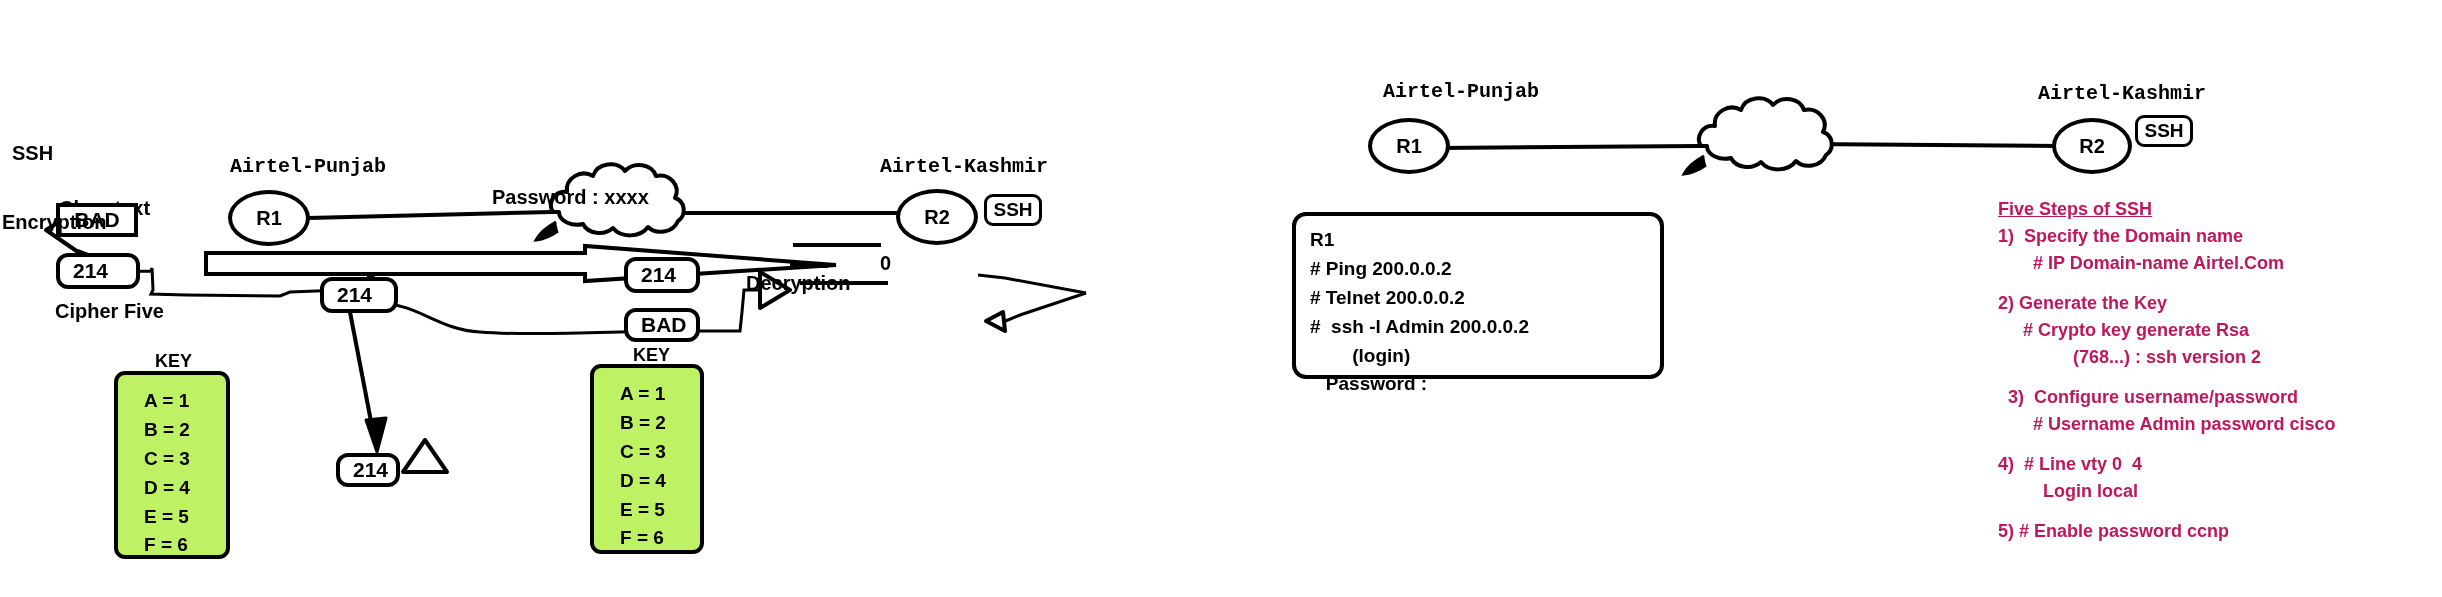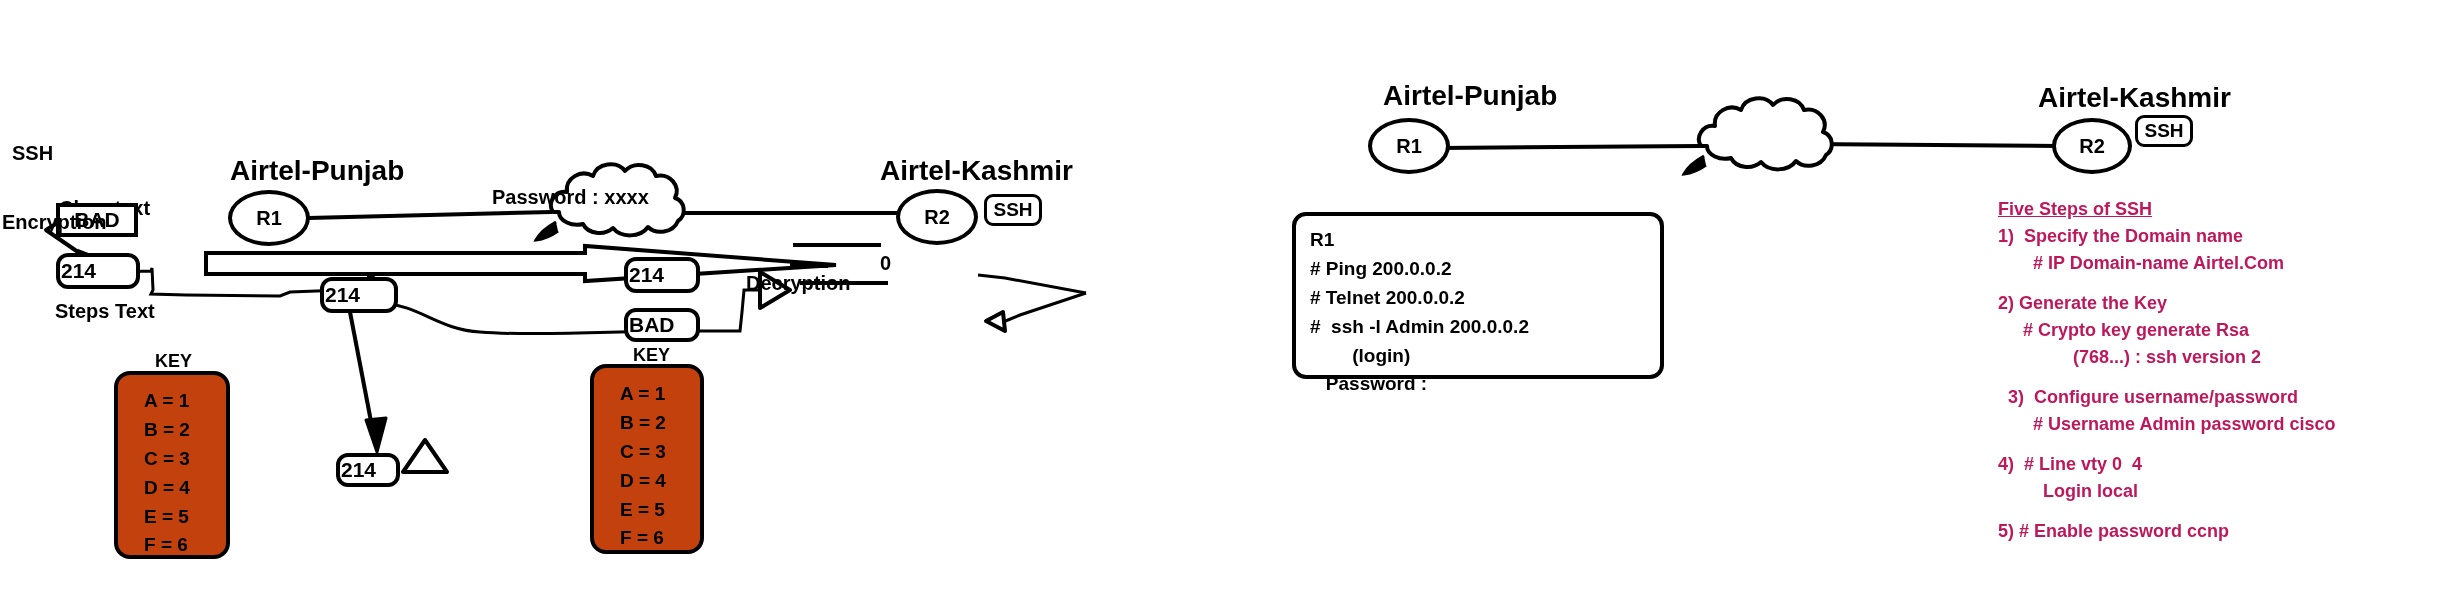--- a/index.html
+++ b/index.html
@@ -21,39 +21,39 @@
   }
   .lbl {
     position: absolute;
     font-weight: bold;
     color: #000;
     white-space: pre;
     line-height: 1.15;
   }
   
   .s-ssh      { font-size: 20px; }
-  .s-title    { font-size: 28px; }
+  .s-title    { font-size: 20px; font-family: Liberation Mono, monospace; }
   .s-cap      { font-size: 20px; }
   .s-box      { font-size: 21px; }
   .s-keyttl   { font-size: 18px; }
   .s-zero     { font-size: 20px; }
 
   
   .rbox {
     position: absolute;
     border: 4px solid #000;
     border-radius: 12px;
     background: #fff;
     box-sizing: border-box;
     display: flex;
     align-items: center;
     font-weight: bold;
     color: #000;
   }
-  .rbox > span { padding-left: 1px; }
+  .rbox > span { padding-left: 13px; }
   .rbox.center { justify-content: center; }
   .rbox.center > span { padding-left: 0; }
 
   
   .sqbox {
     position: absolute;
     border: 4px solid #000;
     background: #fff;
     box-sizing: border-box;
     display: flex;
@@ -75,22 +75,22 @@
     justify-content: center;
     font-weight: bold;
     font-size: 20px;
     color: #000;
   }
 
   
   .keybox {
     position: absolute;
     border: 4px solid #000;
-    border-radius: 16px;
-    background: #c2410c;
+    border-radius: 11px;
+    background: #bef264;
     box-sizing: border-box;
   }
   .keybox .keyline {
     font-weight: bold;
     font-size: 19px;
     line-height: 1.52;
     padding-left: 26px;
     color: #000;
     white-space: pre;
   }
@@ -195,21 +195,21 @@
   <div class="sqbox s-box" style="left:56px; top:203px; width:82px; height:34px;">
     <span>BAD</span>
   </div>
 
   <div class="lbl s-cap" style="left:2px; top:211px;">Encryption</div>
 
   <div class="rbox s-box" style="left:56px; top:253px; width:84px; height:36px;">
     <span>214</span>
   </div>
 
-  <div class="lbl s-cap" style="left:55px; top:300px;">Steps Text</div>
+  <div class="lbl s-cap" style="left:55px; top:300px;">Cipher Five</div>
 
   <div class="lbl s-title" style="left:230px; top:155px;">Airtel-Punjab</div>
 
   <div class="router" style="left:228px; top:190px; width:82px; height:56px;">
     <span>R1</span>
   </div>
 
   <div class="lbl s-title" style="left:880px; top:155px;">Airtel-Kashmir</div>
 
   <div class="router" style="left:896px; top:189px; width:82px; height:56px;">

